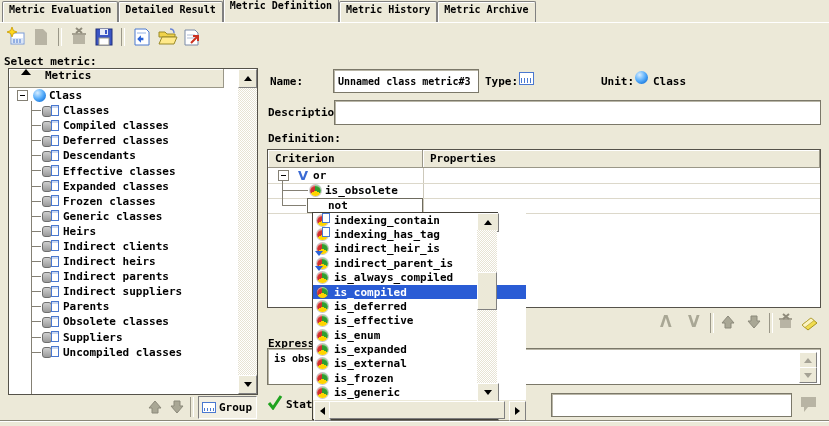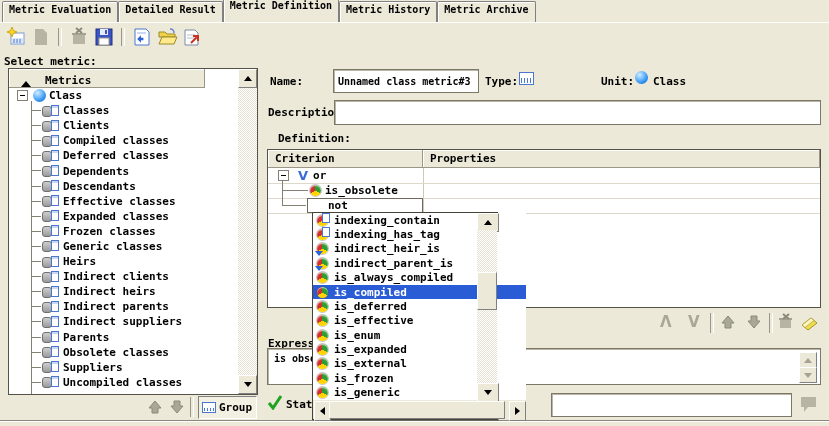--- a/index.html
+++ b/index.html
@@ -23,22 +23,22 @@
   .tri.up{border-bottom:5px solid #000;}
   .tri.dn{border-top:5px solid #000;}
   .tri.gray.up{border-bottom-color:#a5a295;}
   .tri.gray.dn{border-top-color:#a5a295;}
   .tri.lf{border:none;border-top:4px solid transparent;border-bottom:4px solid transparent;border-right:5px solid #000;}
   .tri.rt{border:none;border-top:4px solid transparent;border-bottom:4px solid transparent;border-left:5px solid #000;}
   .track{background-image:conic-gradient(#fff 25%,#e7e3d3 0 50%,#fff 0 75%,#e7e3d3 0);background-size:2px 2px;}
   .thumb{background:#ece9d8;border:1px solid;border-color:#fff #808080 #808080 #fff;}
   
   .tree{position:absolute;left:8px;top:68px;width:250px;height:327px;background:#fff;border:1px solid #55524a;box-sizing:border-box;}
-  .tree-header{position:absolute;left:0;top:0;width:196px;height:19px;background:#ece9d8;border-right:1px solid #9a9788;
-       border-bottom:1px solid #9a9788;box-shadow:inset 1px 1px 0 #fff;display:flex;align-items:flex-end;box-sizing:border-box;}
+  .tree-header{position:absolute;left:0;top:0;width:215px;height:19px;background:#ece9d8;border-right:1px solid #9a9788;
+       border-bottom:1px solid #9a9788;box-shadow:inset 1px 1px 0 #fff;display:flex;align-items:flex-start;box-sizing:border-box;}
   .sort-tri{width:0;height:0;border-left:5px solid transparent;border-right:5px solid transparent;border-bottom:6px solid #000;margin:0 14px 0 12px;}
   .tree-rows{position:absolute;left:0;top:19px;width:229px;height:306px;overflow:hidden;background:#fff;}
   .vline{position:absolute;left:22px;top:13px;width:1px;height:293px;background:#848074;}
   .trow{position:relative;height:15.1px;display:flex;align-items:center;white-space:nowrap;}
   .trow.child::before{content:'';position:absolute;left:22px;top:7px;width:10px;height:1px;background:#848074;}
   .trow .tl{margin-left:4px;}
   .trow.root .tl{margin-left:3px;}
   .minus-box{width:9px;height:9px;background:#fff;border:1px solid #848074;position:relative;flex:none;}
   .minus-box::before{content:'';position:absolute;left:2px;top:4px;width:5px;height:1px;background:#000;}
   .trow.root .minus-box{margin-left:8px;}
@@ -181,33 +181,25 @@
           <span class="minus-box"></span>
           <span class="sphere"></span>
           <span class="tl">Class</span>
         </div>
         <div class="trow child">
           <span class="metric-icon"></span>
           <span class="tl">Classes</span>
         </div>
         <div class="trow child">
           <span class="metric-icon"></span>
-          <span class="tl">Clients</span>
-        </div>
-        <div class="trow child">
-          <span class="metric-icon"></span>
           <span class="tl">Compiled classes</span>
         </div>
         <div class="trow child">
           <span class="metric-icon"></span>
           <span class="tl">Deferred classes</span>
-        </div>
-        <div class="trow child">
-          <span class="metric-icon"></span>
-          <span class="tl">Dependents</span>
         </div>
         <div class="trow child">
           <span class="metric-icon"></span>
           <span class="tl">Descendants</span>
         </div>
         <div class="trow child">
           <span class="metric-icon"></span>
           <span class="tl">Effective classes</span>
         </div>
         <div class="trow child">
@@ -291,21 +283,21 @@
   <div class="lbl" style="left:485px;top:75px;">Type:</div>
   <span class="ruler" style="position:absolute;left:519px;top:72px;"></span>
   <div class="lbl" style="left:538px;top:75px;margin-top:36px;">Basic</div>
   <div class="lbl" style="left:601px;top:75px;">Unit:</div>
   <span class="sphere" style="position:absolute;left:635px;top:71px;margin:0;"></span>
   <div class="lbl" style="left:653px;top:75px;">Class</div>
 
   <div class="lbl" style="left:268px;top:106px;">Description</div>
   <input class="field sunken" style="left: 334px; top: 100px; width: 487px; height: 25px;" value="">
 
-  <div class="lbl" style="left:278px;top:132px;">Definition:</div>
+  <div class="lbl" style="left:268px;top:132px;">Definition:</div>
   <div class="grid">
     <div class="gh" style="left:0;width:155px;">Criterion</div>
     <div class="gh" style="left:155px;right:0;">Properties</div>
     <div class="gcol"></div>
     <div class="gline" style="top:33px;"></div>
     <div class="gline" style="top:48px;"></div>
     <div class="gline" style="top:63px;"></div>
 
     <div class="tlinev" style="left:14px;top:30px;height:26px;"></div>
     <div class="tlineh" style="left:14px;top:40px;width:26px;"></div>

